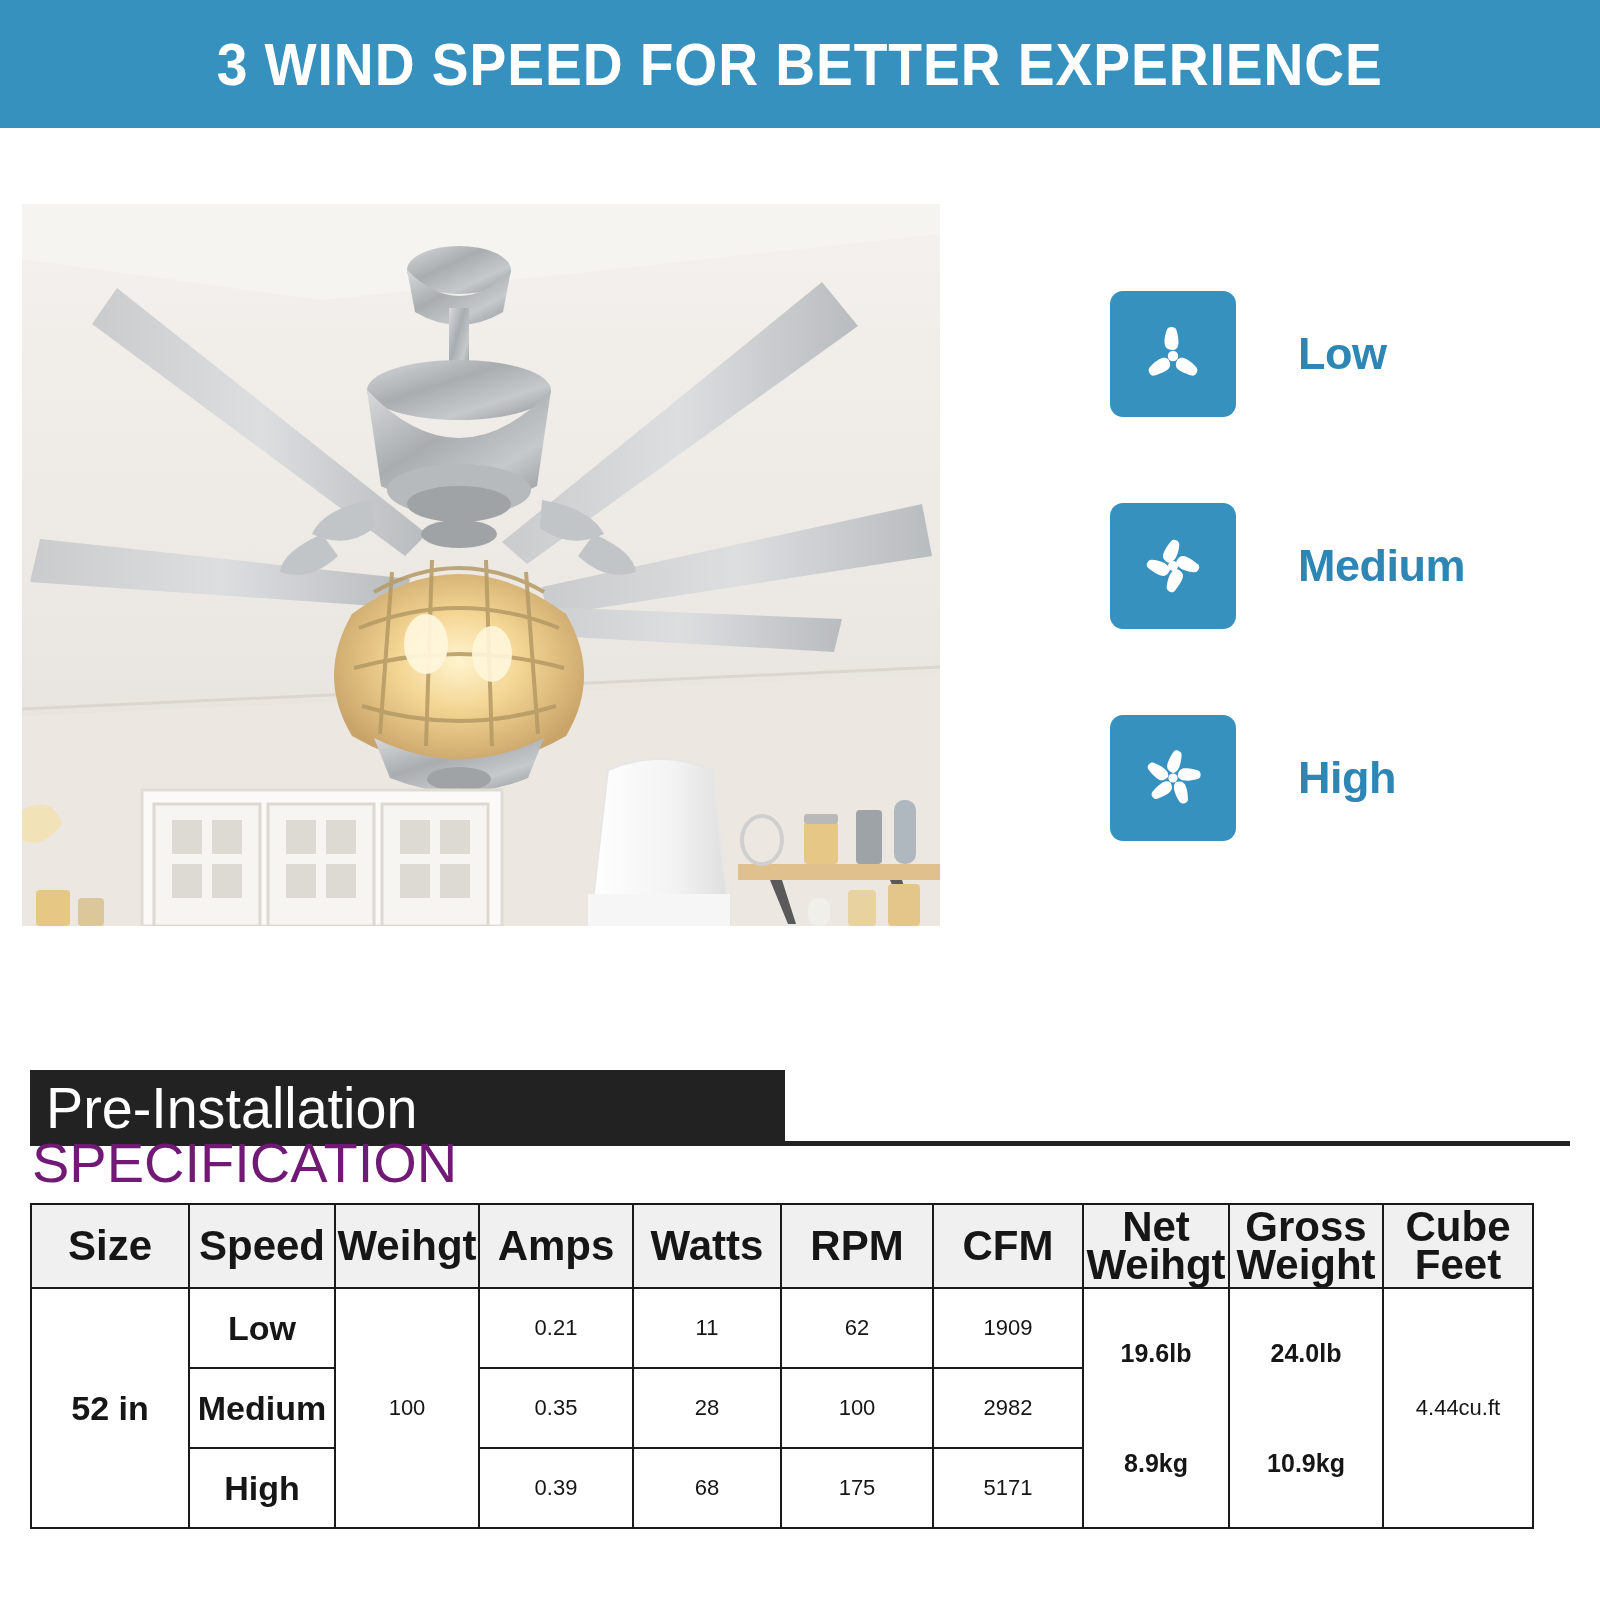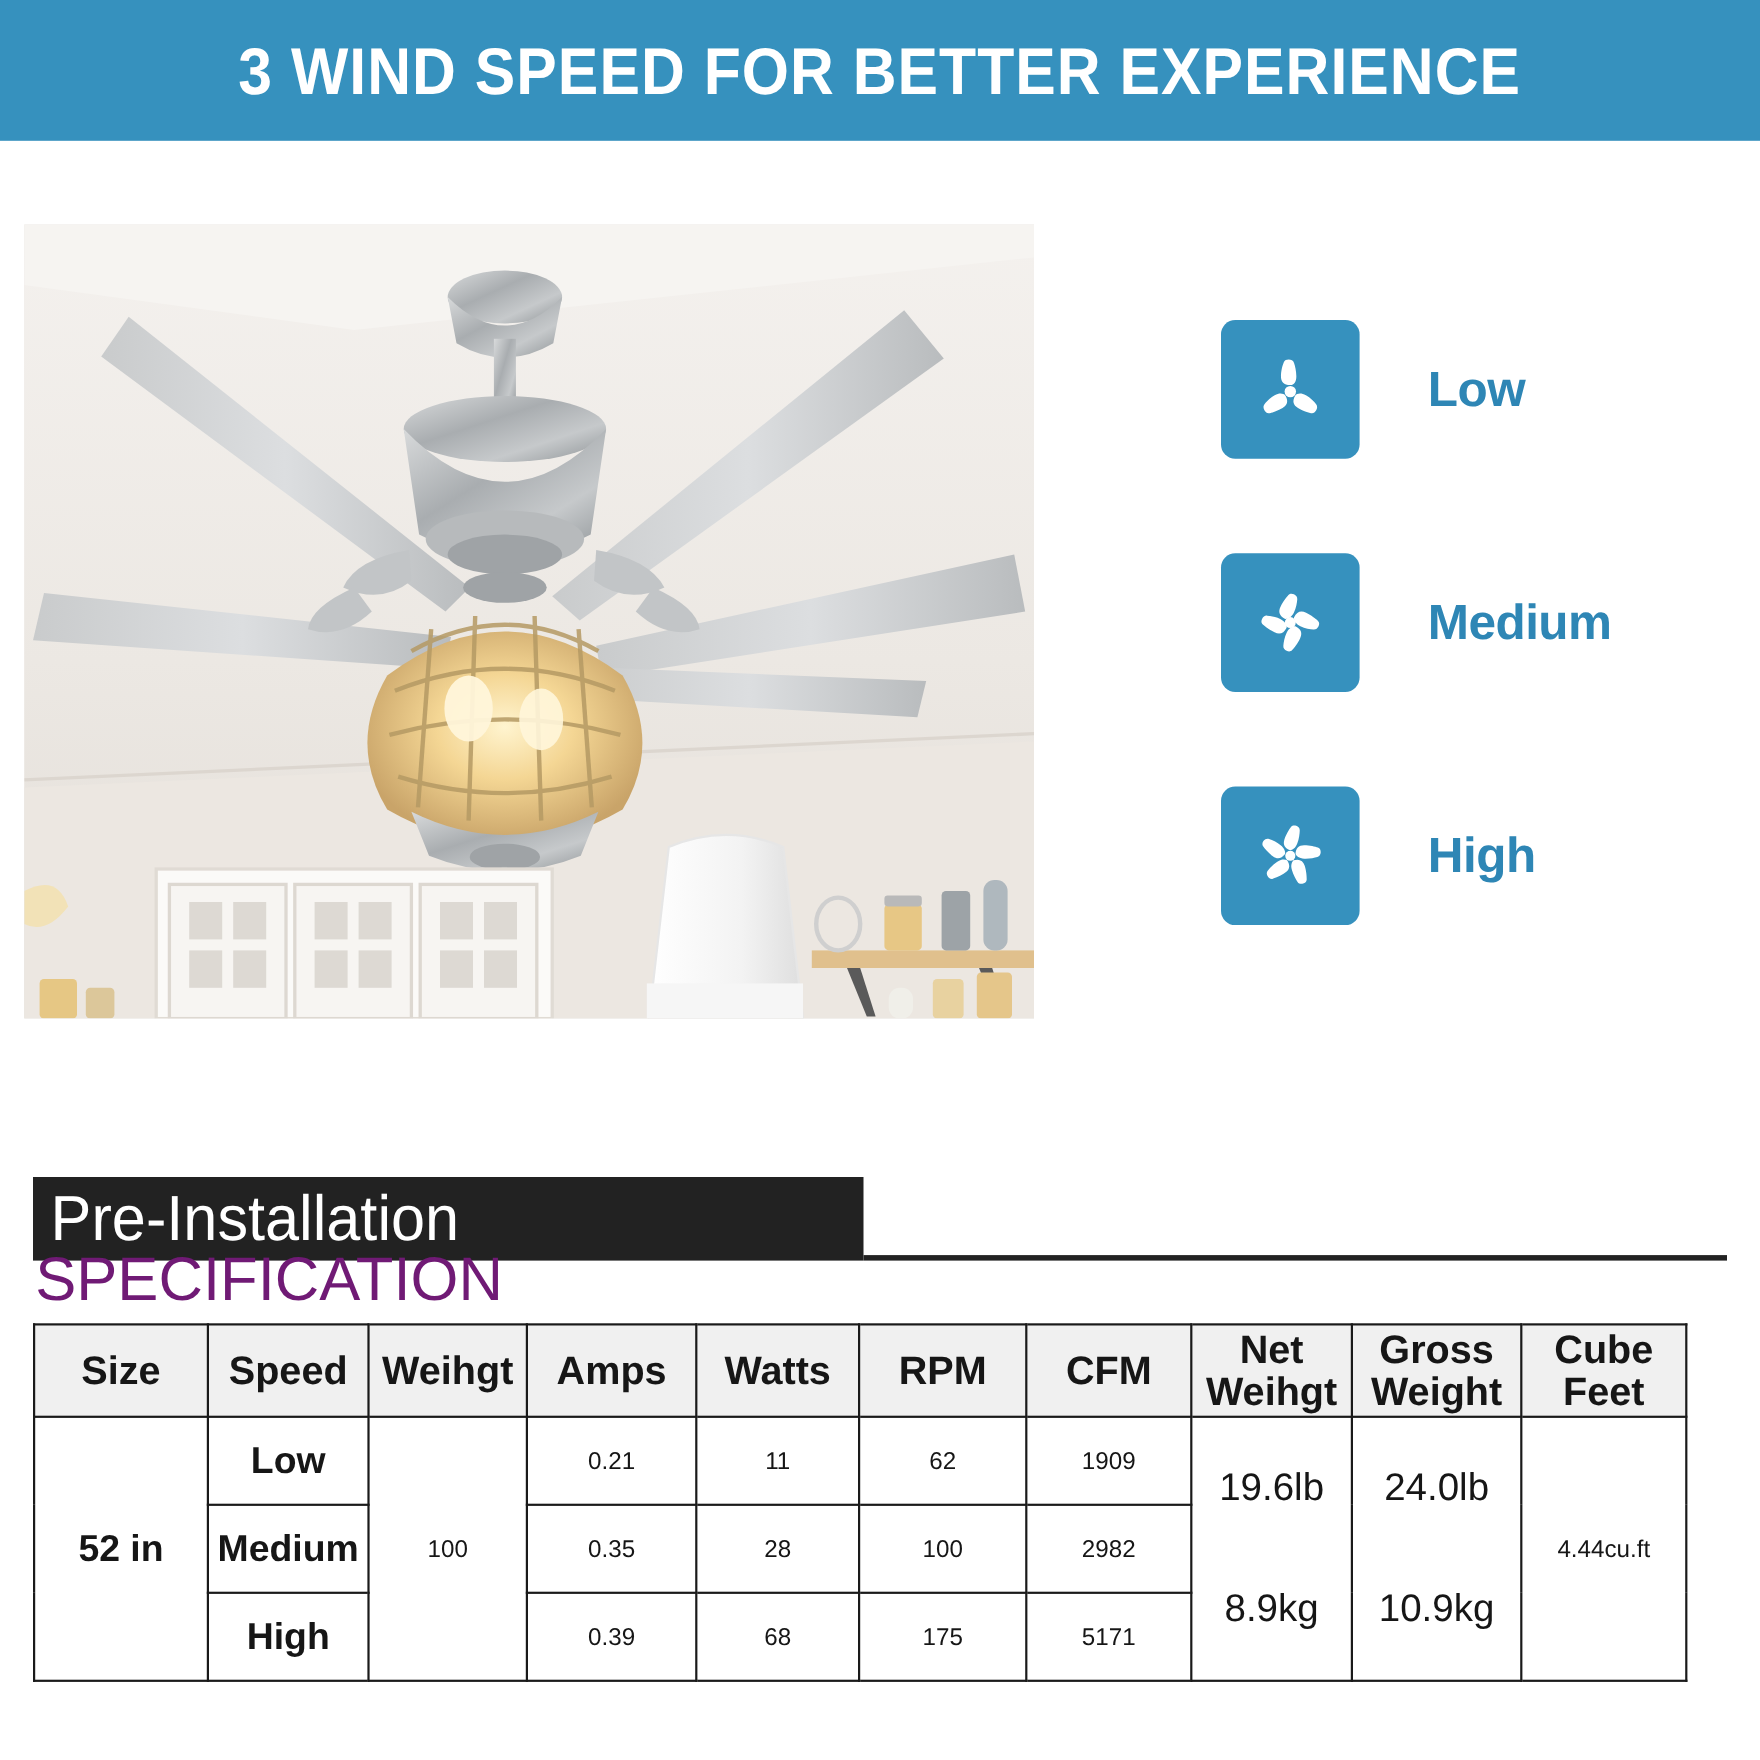--- a/index.html
+++ b/index.html
@@ -93,35 +93,35 @@
   }
   .spec-table th,.spec-table td{
     border:2px solid #1a1a1a;
     text-align:center;
     vertical-align:middle;
     font-family:"Liberation Sans Narrow","Liberation Sans",sans-serif;
     color:#161616;
   }
   .spec-table thead th{
     background:#f0f0f0;
-    font-size:36px;
+    font-size:42px;
     font-weight:bold;
     height:78px;
     line-height:38px;
     padding:2px 0;
   }
   .spec-table tbody td{
     font-size:34px;
     font-weight:bold;
     height:74px;
     padding:2px 0;
   }
   .spec-table tbody td.numeric{font-weight:normal;font-size:22px;}
   .spec-table tbody td.weightcell{
-    font-weight:normal;font-size:35px;line-height:74px;
+    font-weight:bold;font-size:25px;line-height:74px;
   }
   .weightcell .wline{display:block;}
   .weightcell .wgap{display:block;height:36px;}
 
   
   col.c-size{width:158px}
   col.c-speed{width:146px}
   col.c-volts{width:144px}
   col.c-amps{width:154px}
   col.c-watts{width:148px}

